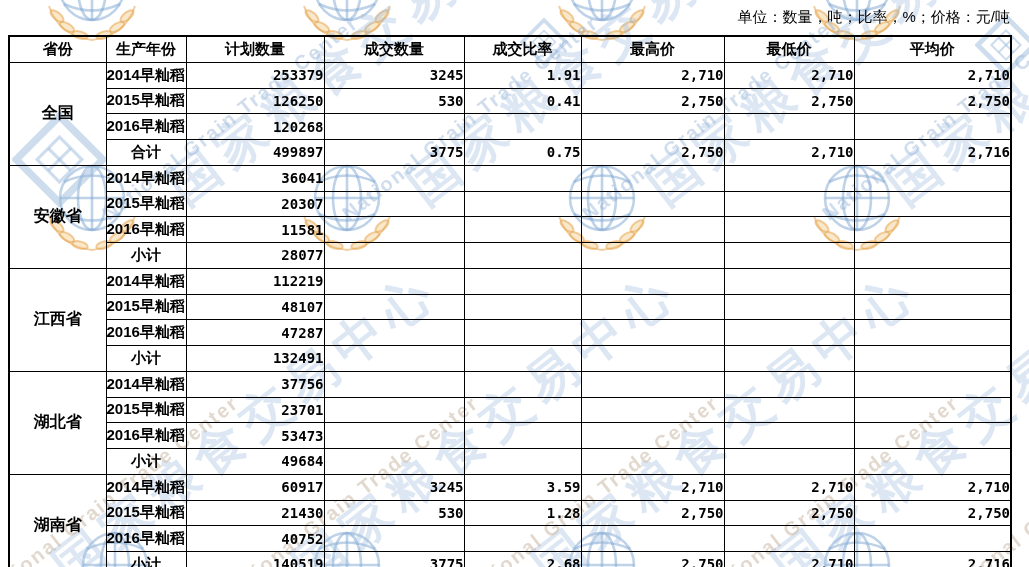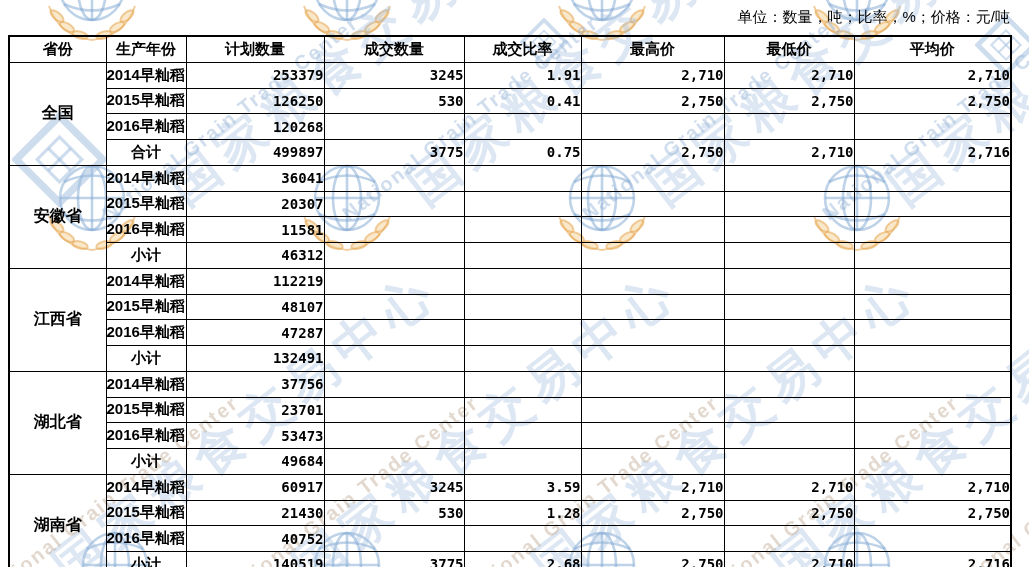--- a/index.html
+++ b/index.html
@@ -423,21 +423,21 @@
           <td class="year">2016早籼稻</td>
           <td class="num">11581</td>
           <td class="num"></td>
           <td class="num"></td>
           <td class="num"></td>
           <td class="num"></td>
           <td class="num"></td>
         </tr>
         <tr>
           <td class="year subtotal">小计</td>
-          <td class="num">46312</td>
+          <td class="num">28077</td>
           <td class="num"></td>
           <td class="num"></td>
           <td class="num"></td>
           <td class="num"></td>
           <td class="num"></td>
         </tr>
         <tr>
           <td class="province" rowspan="4">江西省</td>
           <td class="year">2014早籼稻</td>
           <td class="num">112219</td>

